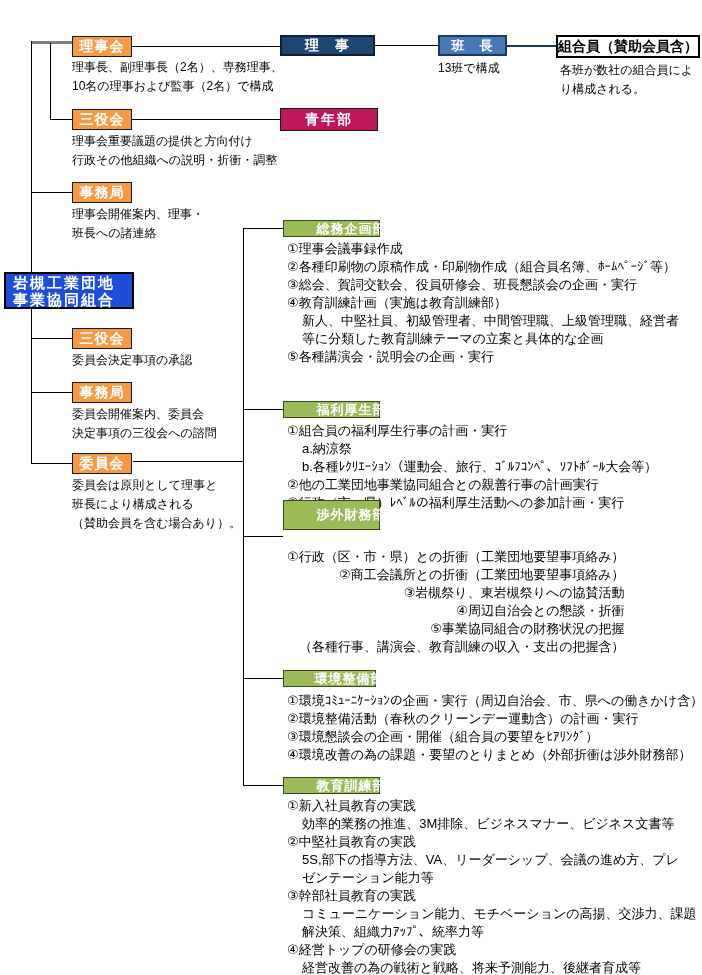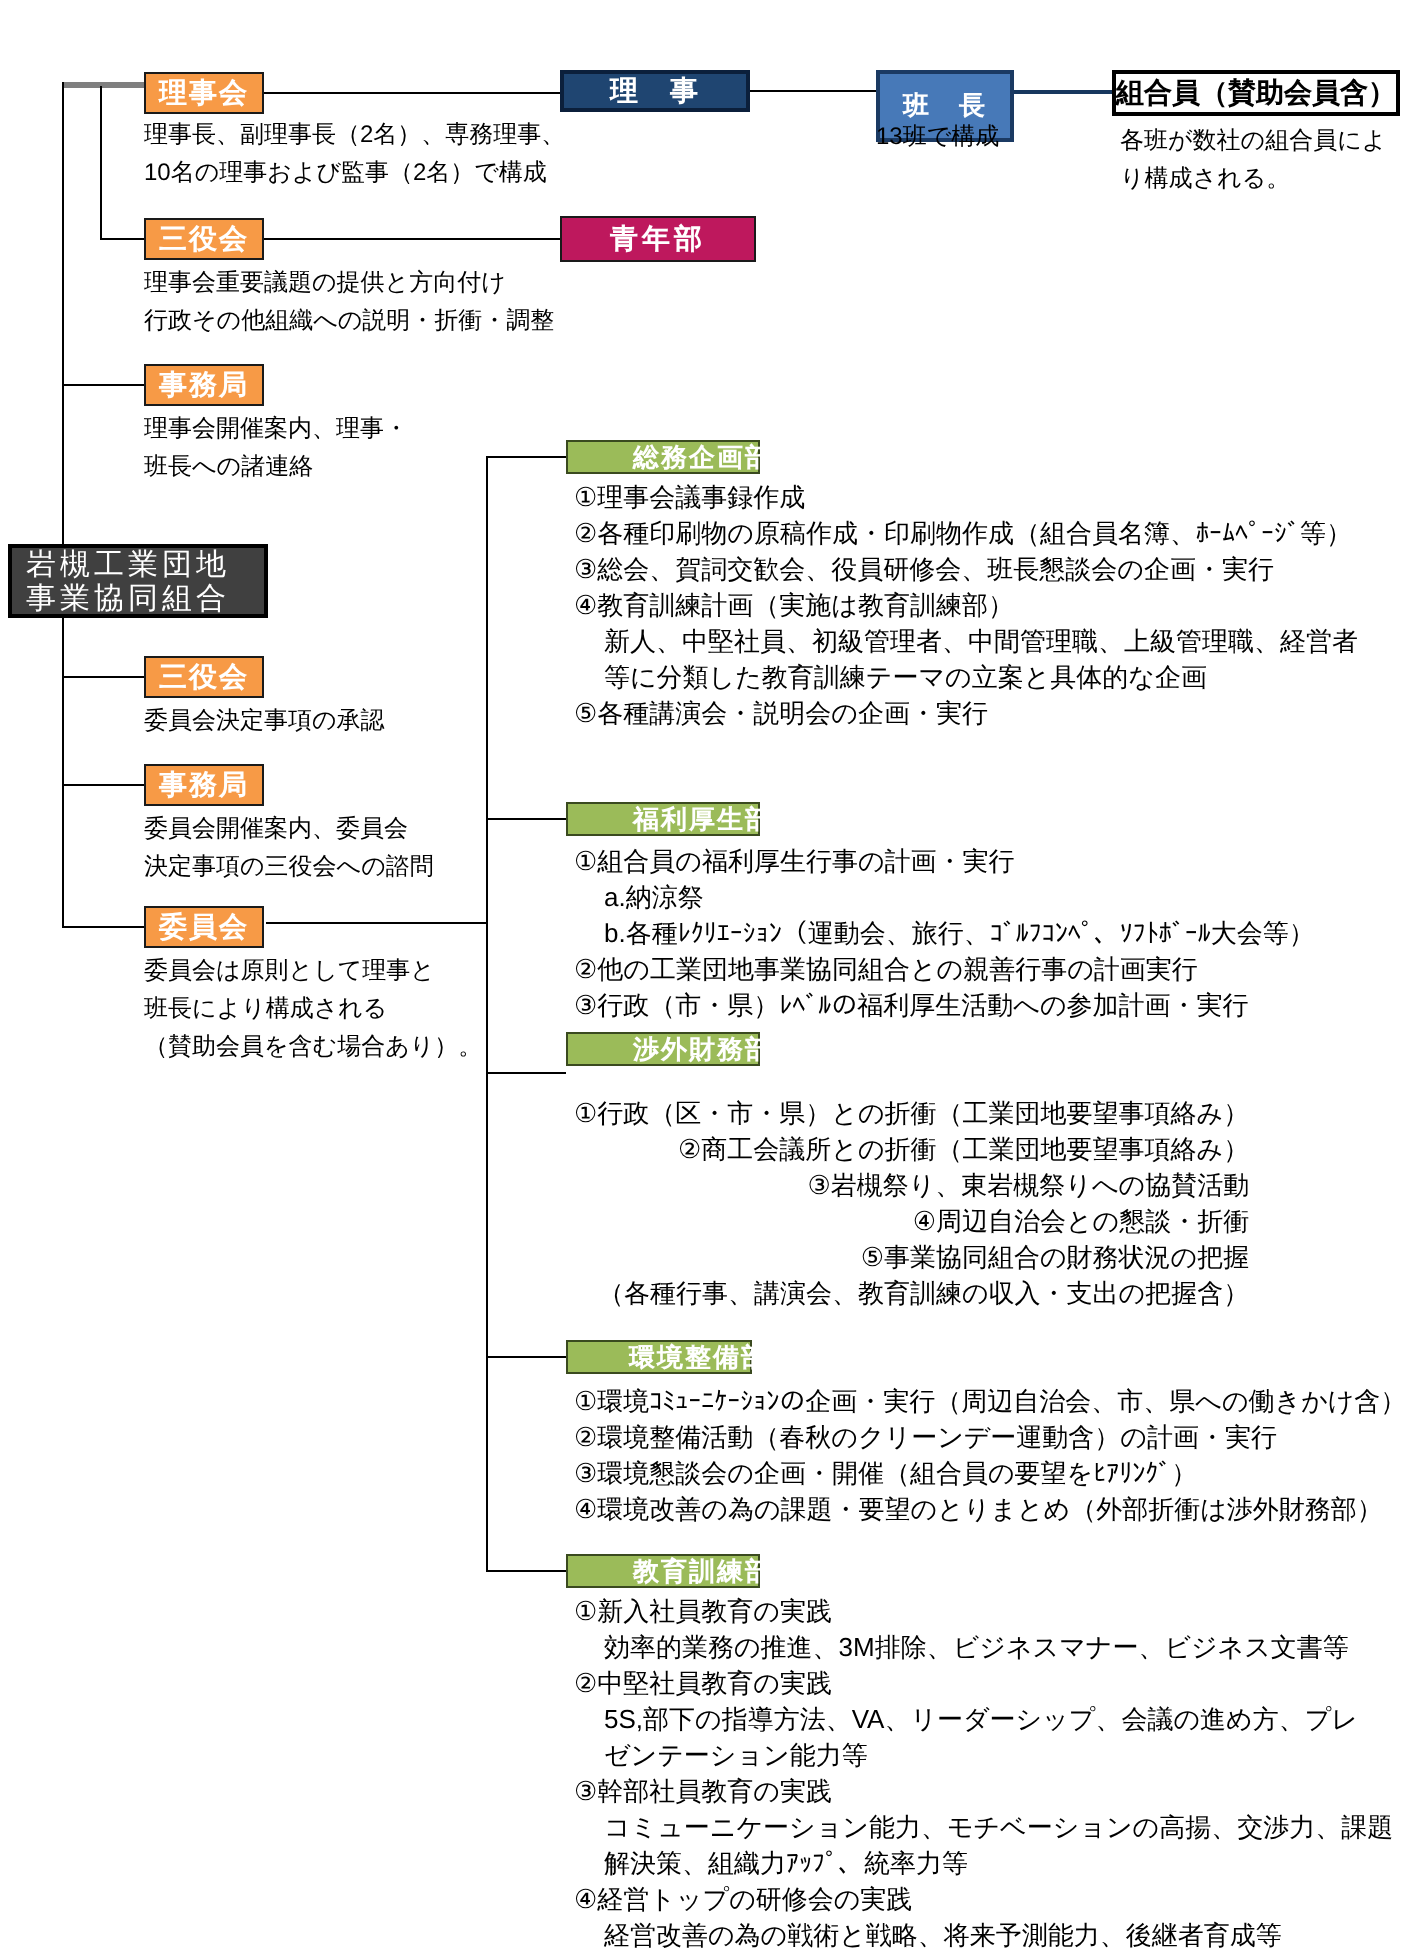--- a/index.html
+++ b/index.html
@@ -16,21 +16,21 @@
     font-weight:bold;color:#fff;white-space:nowrap;
   }
   .orange{background:#F79A46;border:1px solid #1a1a1a;font-size:14px;letter-spacing:1px;}
   .navy{background:#1F4571;border:2px solid #0B1F3B;font-size:14px;letter-spacing:1px;}
   .blue{background:#4779B8;border:2px solid #1B3A63;font-size:13px;letter-spacing:1px;}
   .teal{background:#be185d;border:1px solid #1a1a1a;font-size:14px;letter-spacing:2px;}
   .green{background:#9BBB59;border:1px solid #3a4a1f;font-size:13px;letter-spacing:1px;padding-left:40px;}
   .whitebox{background:#fff;border:2px solid #000;color:#000;font-size:14px;}
   .mainbox{
     position:absolute;box-sizing:border-box;
-    background:#404040;border:2px solid #000;color:#fff;font-weight:normal;
+    background:#1d4ed8;border:2px solid #000;color:#fff;font-weight:bold;
     font-size:15px;letter-spacing:2px;line-height:17px;
     display:flex;flex-direction:column;justify-content:center;padding-left:7px;
   }
   .desc{position:absolute;font-size:12px;line-height:19px;white-space:nowrap;color:#000;}
   .dlines{position:absolute;left:287px;font-size:13px;line-height:18px;white-space:nowrap;color:#000;}
   .i1{padding-left:15px;}
   .i2{padding-left:6px;}
 </style>
 </head>
 <body>
@@ -62,21 +62,21 @@
   </div>
   <div class="desc" style="left:72px;top:58px;">
     <div>理事長、副理事長（2名）、専務理事、</div>
     <div>10名の理事および監事（2名）で構成</div>
   </div>
 
   <div class="box navy" style="left:280px;top:35px;width:95px;height:21px;">
     <span>理　事</span>
   </div>
 
-  <div class="box blue" style="left:438px;top:35px;width:69px;height:36px;">
+  <div class="box blue" style="left:438px;top:35px;width:69px;height:21px;">
     <span>班　長</span>
   </div>
   <div class="desc" style="left:438px;top:59px;">
     <div>13班で構成</div>
   </div>
 
   <div class="box whitebox" style="left:556px;top:35px;width:144px;height:23px;font-weight:bold;">
     <span>組合員（賛助会員含）</span>
   </div>
   <div class="desc" style="left:560px;top:61px;">
@@ -150,21 +150,21 @@
     <span>福利厚生部</span>
   </div>
   <div class="dlines" style="top:422px;">
     <div>①組合員の福利厚生行事の計画・実行</div>
     <div class="i1">a.納涼祭</div>
     <div class="i1">b.各種ﾚｸﾘｴｰｼｮﾝ（運動会、旅行、ｺﾞﾙﾌｺﾝﾍﾟ、ｿﾌﾄﾎﾞｰﾙ大会等）</div>
     <div>②他の工業団地事業協同組合との親善行事の計画実行</div>
     <div>③行政（市・県）ﾚﾍﾞﾙの福利厚生活動への参加計画・実行</div>
   </div>
 
-  <div class="box green" style="left:283px;top:516px;width:97px;height:17px;">
+  <div class="box green" style="left:283px;top:500px;width:97px;height:30px;">
     <span>渉外財務部</span>
   </div>
   <div class="dlines" style="top:548px;text-align:right;">
     <div>①行政（区・市・県）との折衝（工業団地要望事項絡み）</div>
     <div>②商工会議所との折衝（工業団地要望事項絡み）</div>
     <div>③岩槻祭り、東岩槻祭りへの協賛活動</div>
     <div>④周辺自治会との懇談・折衝</div>
     <div>⑤事業協同組合の財務状況の把握</div>
     <div class="i2">（各種行事、講演会、教育訓練の収入・支出の把握含）</div>
   </div>

